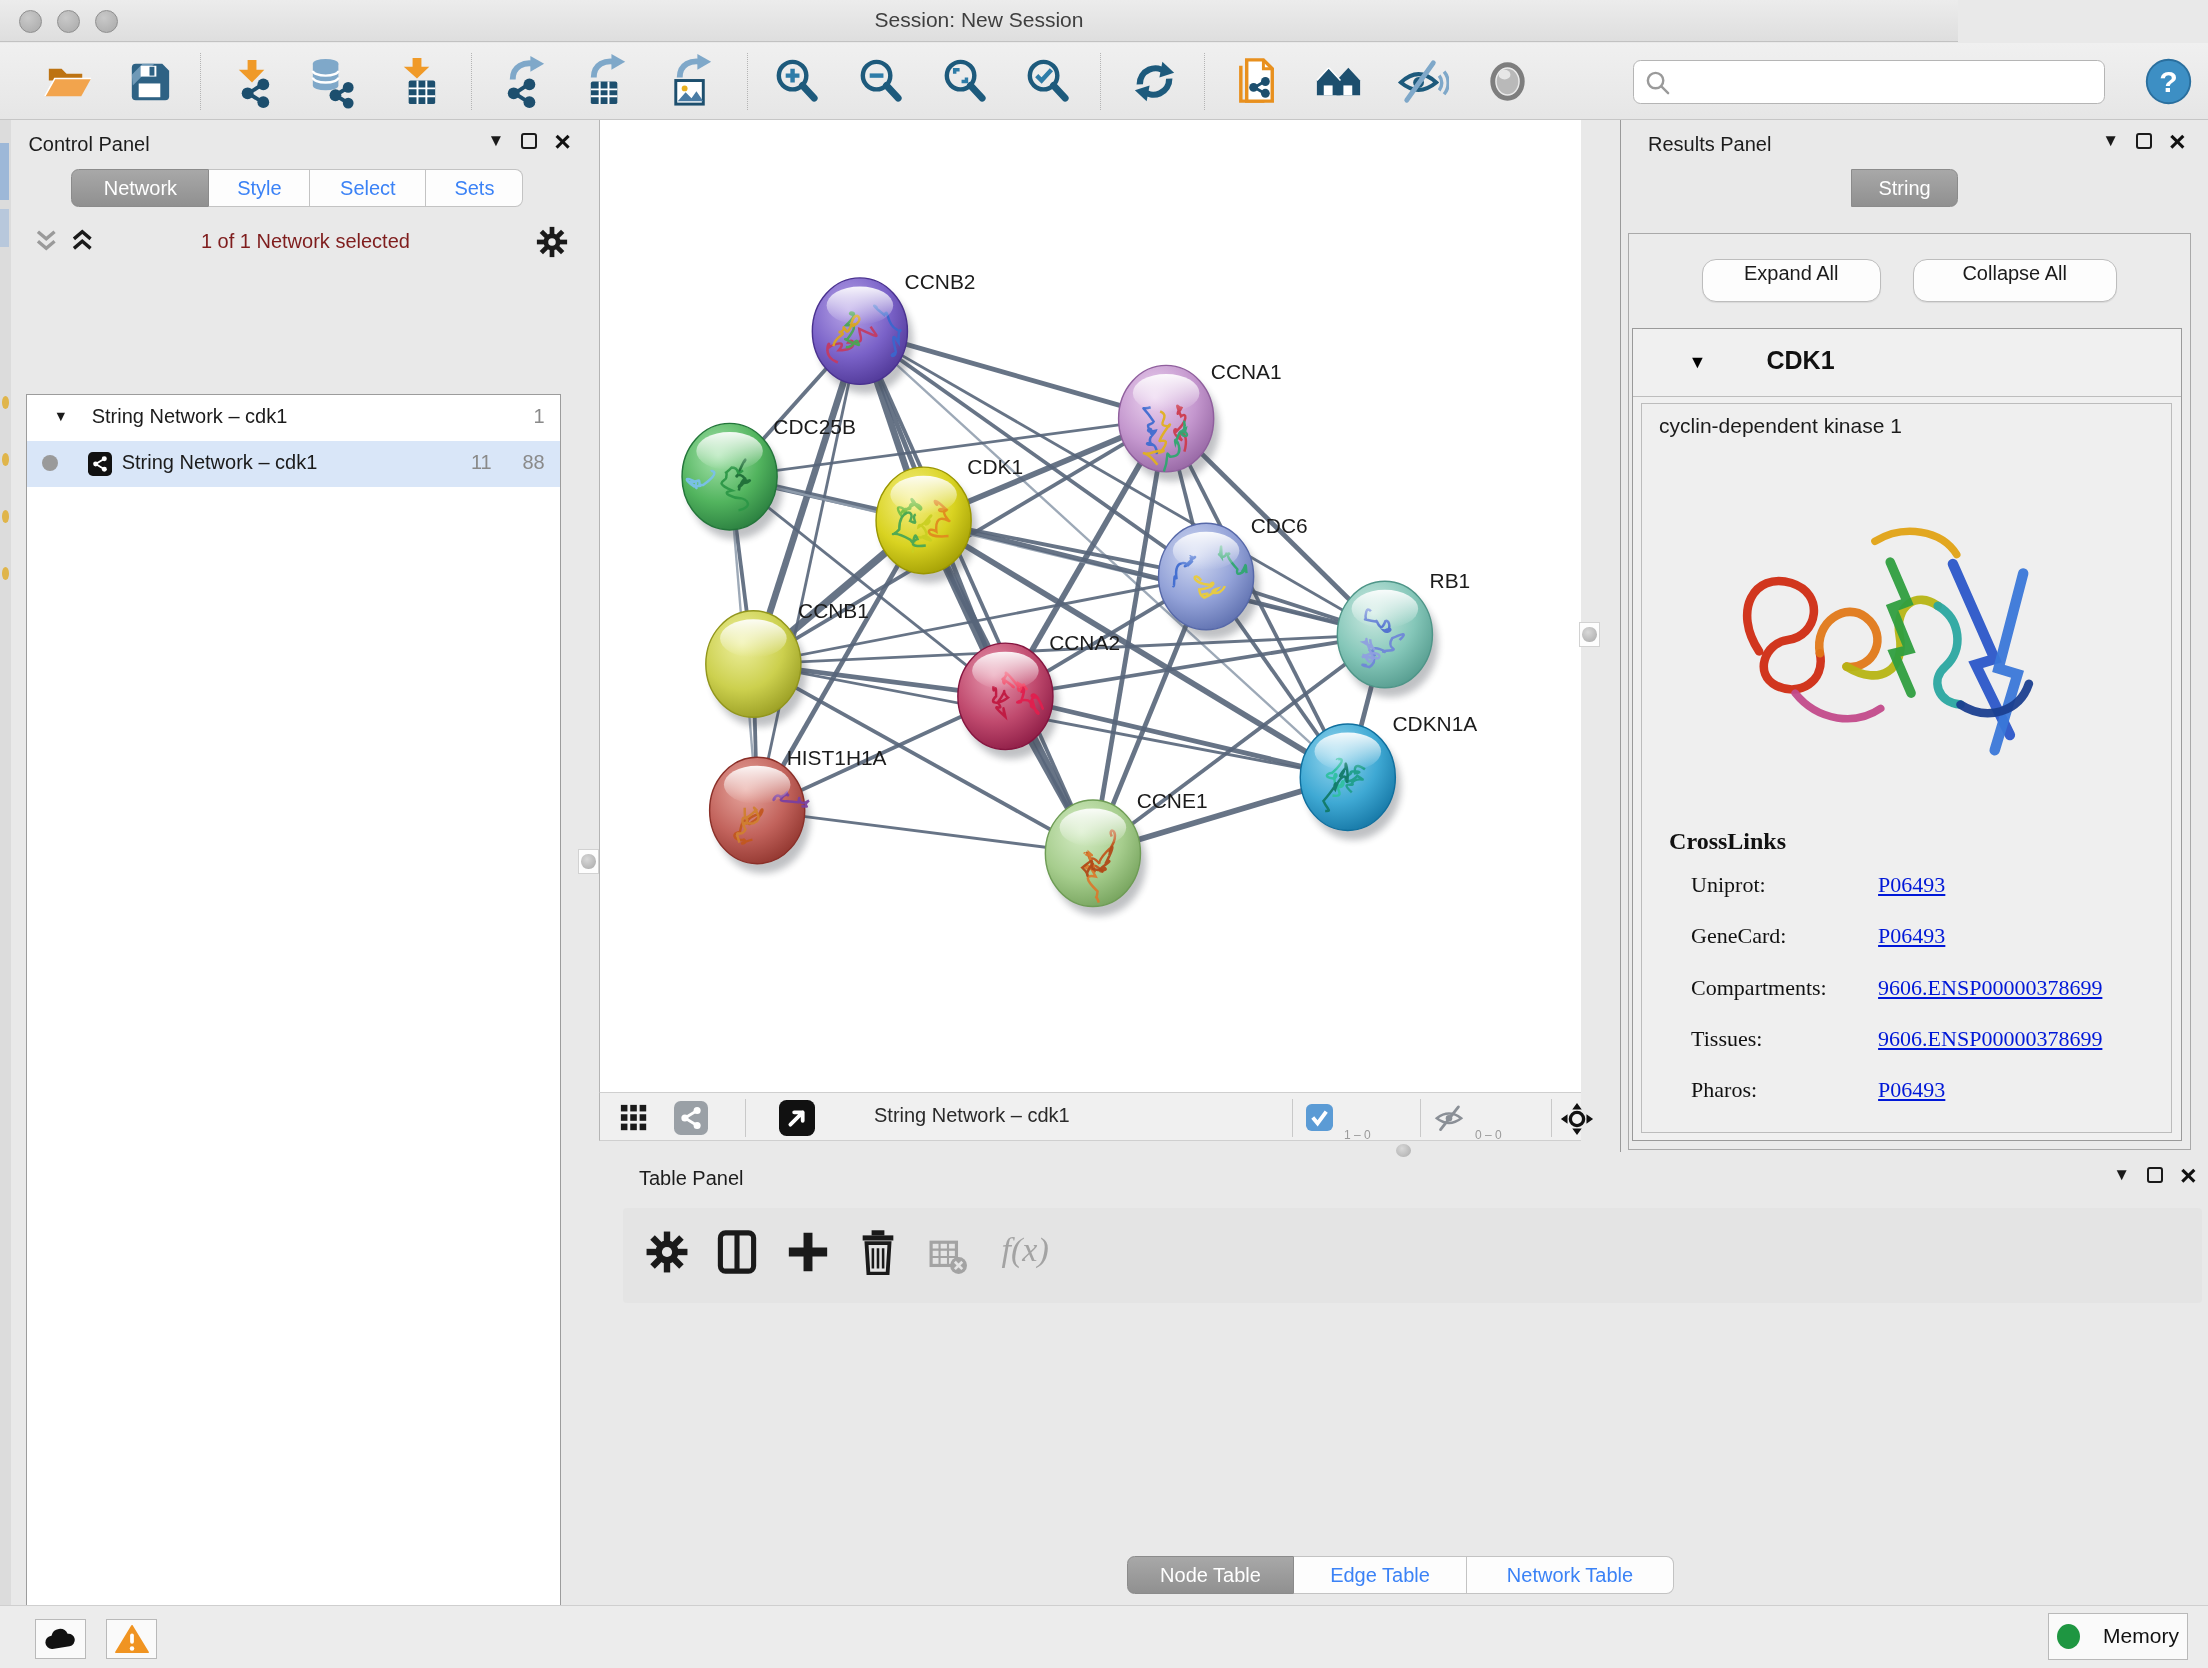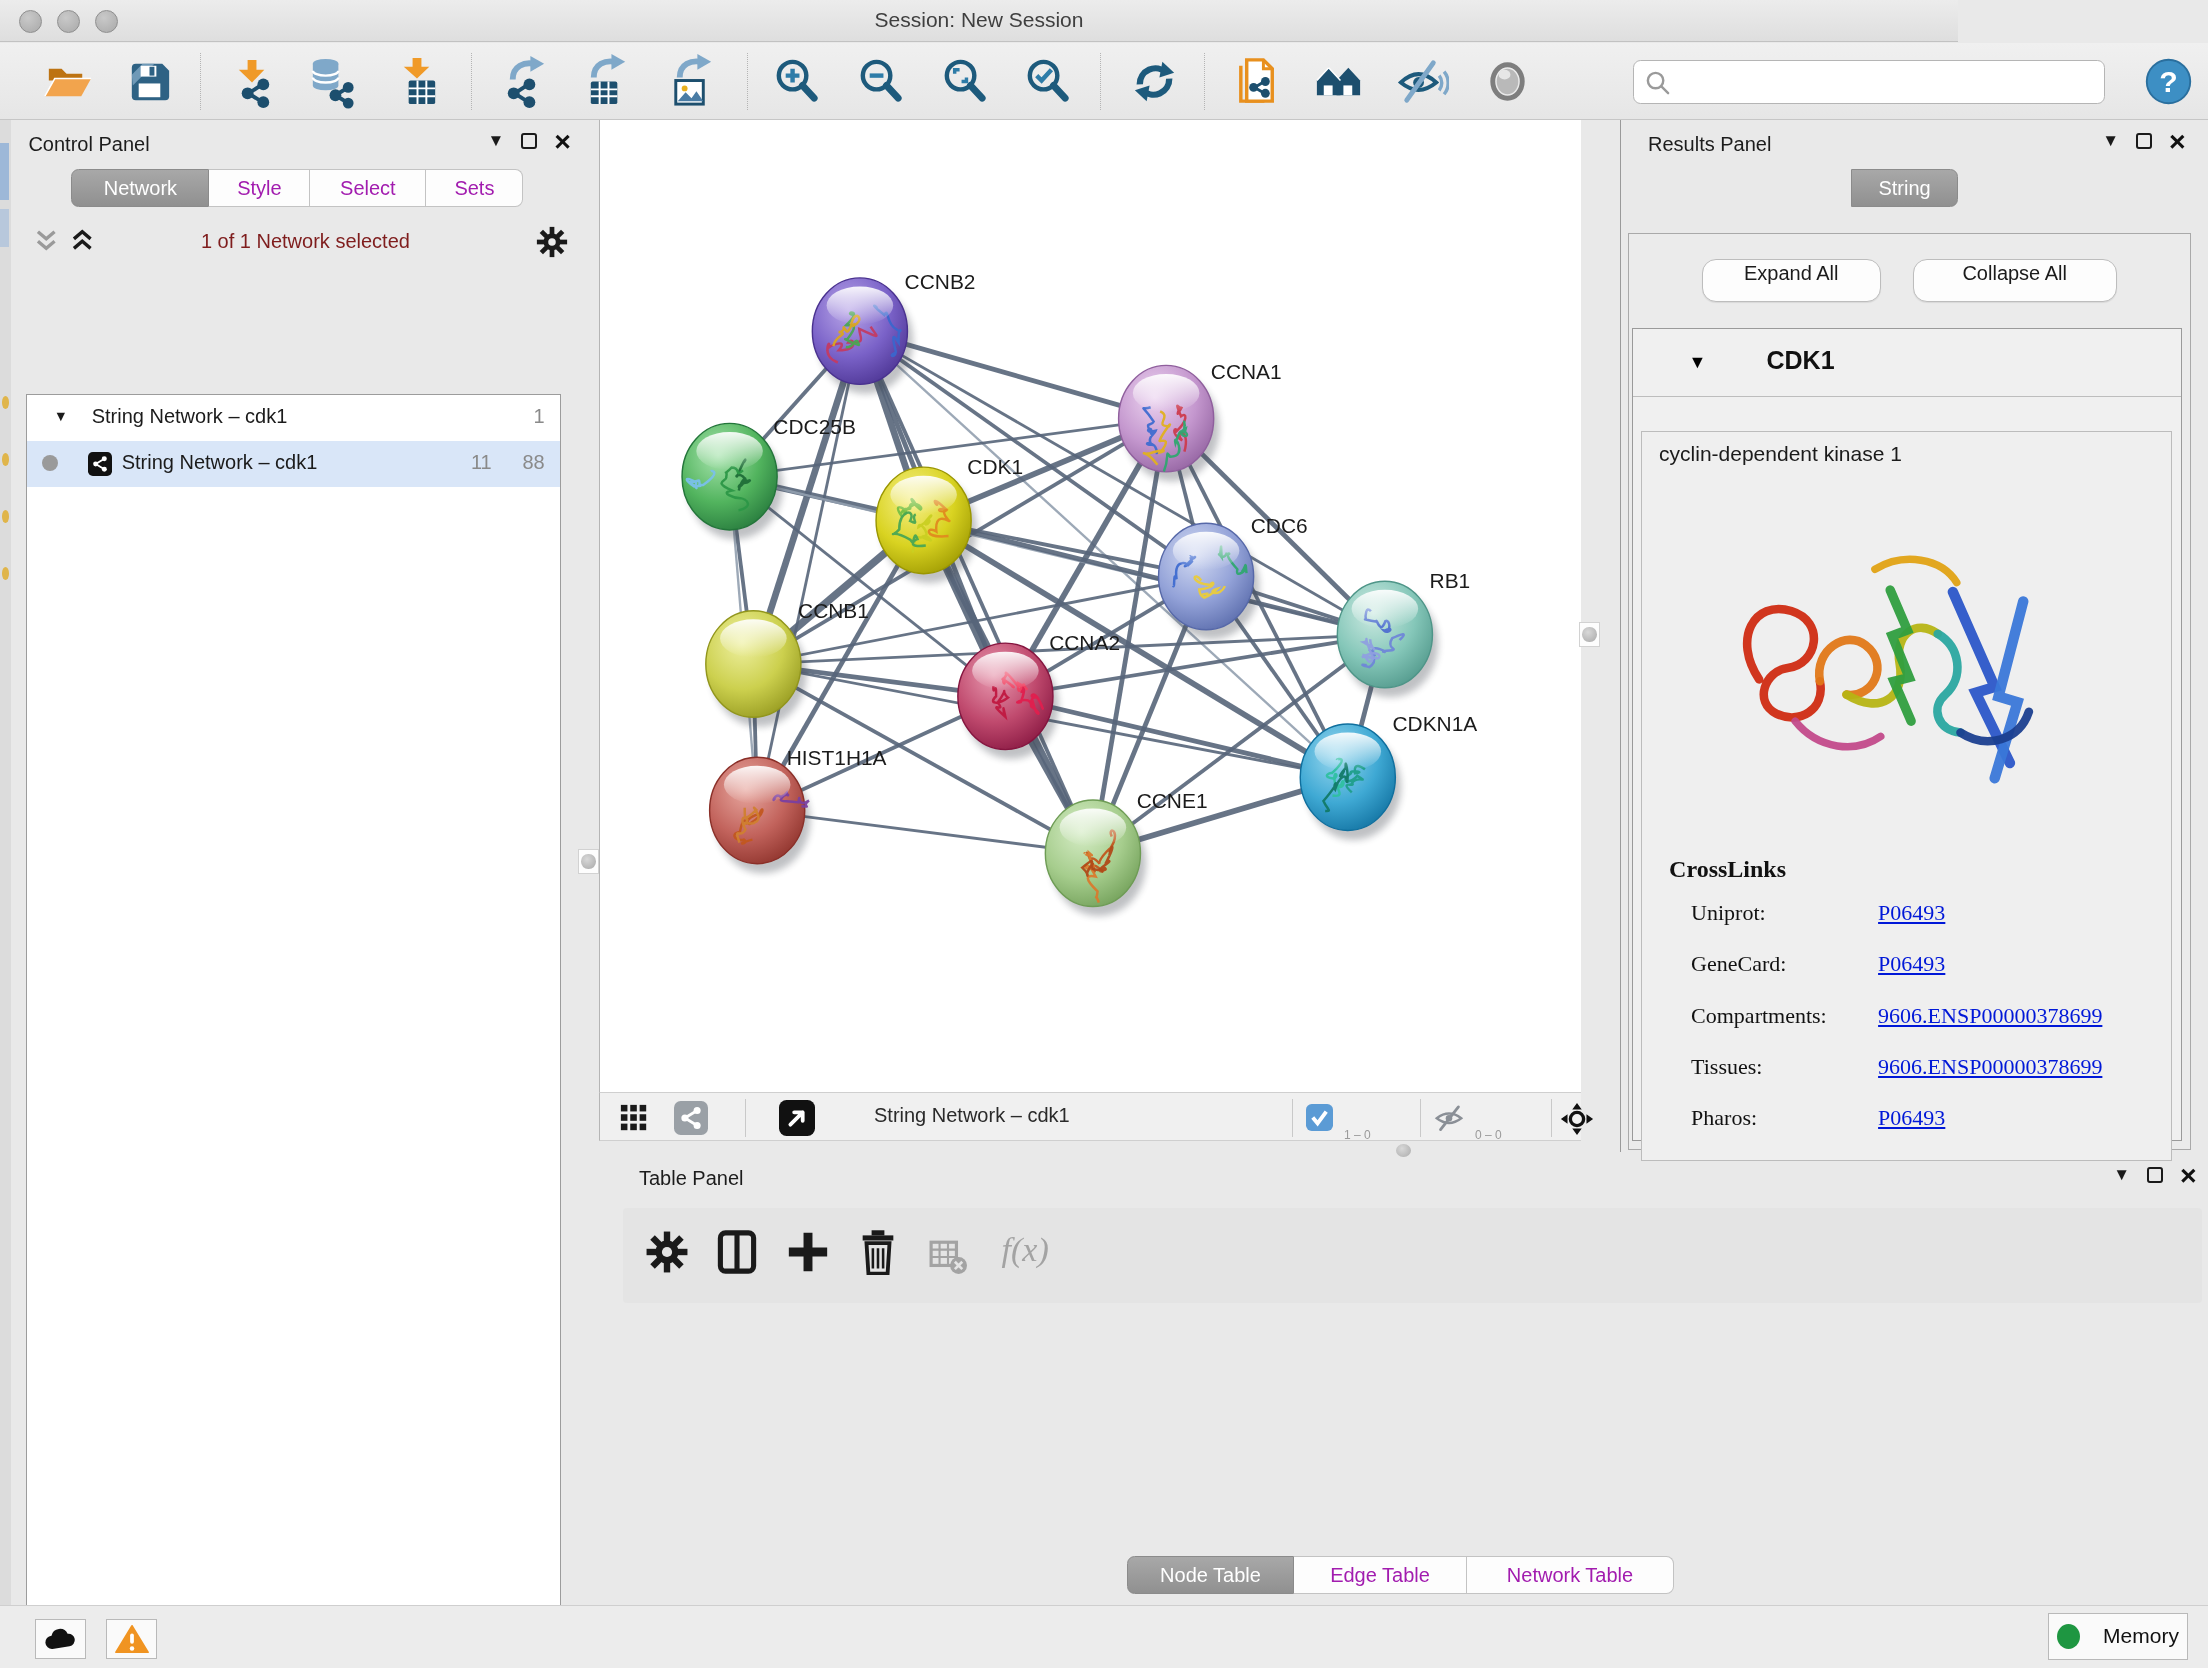--- a/index.html
+++ b/index.html
@@ -27,21 +27,21 @@
 
   
   .leftstrip { left:0; top:120px; width:11.4px; height:1486px; background:#dcdcdc; }
   .panel-title { font-size:20px; color:#1c1c1c; }
   .phicons { position:absolute; display:flex; gap:17px; align-items:center; }
   .ph-caret { font-size:17px; color:#1a1a1a; }
   .ph-float { width:16px; height:16px; border:2.4px solid #1a1a1a; border-radius:2.9px; }
   .ph-close { font-size:28.5px; font-weight:bold; color:#111; line-height:16px; }
 
   
-  .seg { display:inline-block; text-align:center; font-size:20px; color:#a21caf;
+  .seg { display:inline-block; text-align:center; font-size:20px; color:#3b82f6;
     background:#fdfdfd; border:1px solid #c3c3c3; border-left:none; padding:6.7px 0; cursor:pointer; }
   .seg.first { border-left:1px solid #c3c3c3; border-radius:7.6px 0 0 7.6px; }
   .seg.last { border-radius:0 7.6px 7.6px 0; }
   .seg.sel { background:linear-gradient(#a8a8a8,#909090); color:#fff; border-color:#8b8b8b; }
 
   
   .listbox { left:26px; top:274px; width:535px; height:1294px; background:#fff;
     border:1.9px solid #9c9c9c; }
   .treerow { position:relative; width:100%; height:46px; font-size:20px; color:#1b1b1b; }
   .treerow .cnt { position:absolute; color:#8a8a8a; }
@@ -69,21 +69,21 @@
   
   .resbox { left:1626px; top:233px; width:563px; height:917px; background:#ebebeb;
     border:1.9px solid #a9a9a9; }
   .btn { position:absolute; background:#fdfdfd; border:1px solid #bdbdbd; border-radius:14px;
     font-size:20px; color:#1b1b1b; text-align:center; padding-top:2px; cursor:pointer;
     box-shadow:0 1px 1px rgba(0,0,0,0.08); }
   .cdk1panel { position:absolute; left:3.8px; top:94px; width:550px; height:813px;
     background:#f0f0f0; border:1.9px solid #9a9a9a; }
   .cdk1head { position:absolute; left:0; top:0; width:100%; height:68px; border-bottom:1.9px solid #bdbdbd; }
   .cdk1inner { position:absolute; left:7.6px; top:74px; width:531px; height:730px;
-    background:#efefef; border:1px solid #bcbcbc;margin-top:28px; }
+    background:#efefef; border:1px solid #bcbcbc; }
   .xl-label { position:absolute; font-family:"Liberation Serif", serif; font-size:22px; color:#111; }
   .xl-link { position:absolute; font-family:"Liberation Serif", serif; font-size:22px;
     color:#0018d8; text-decoration:underline; cursor:pointer; }
 
   
   .tptoolbar { left:623px; top:1208px; width:1579px; height:95px; background:#e4e4e4; border-radius:3.8px; }
   .tpi { position:absolute; top:21px; width:49px; height:49px; cursor:pointer; }
   .fx { font-family:Liberation Serif, serif; font-style:italic; font-size:34px; color:#a3a3a3; }
 
   

